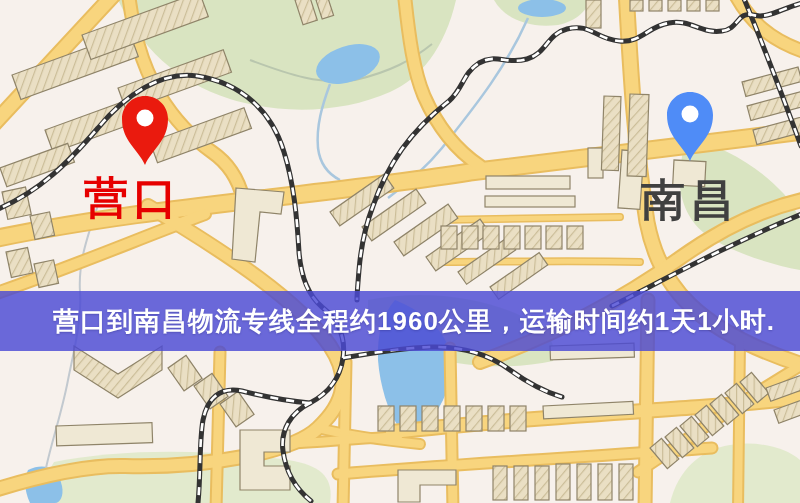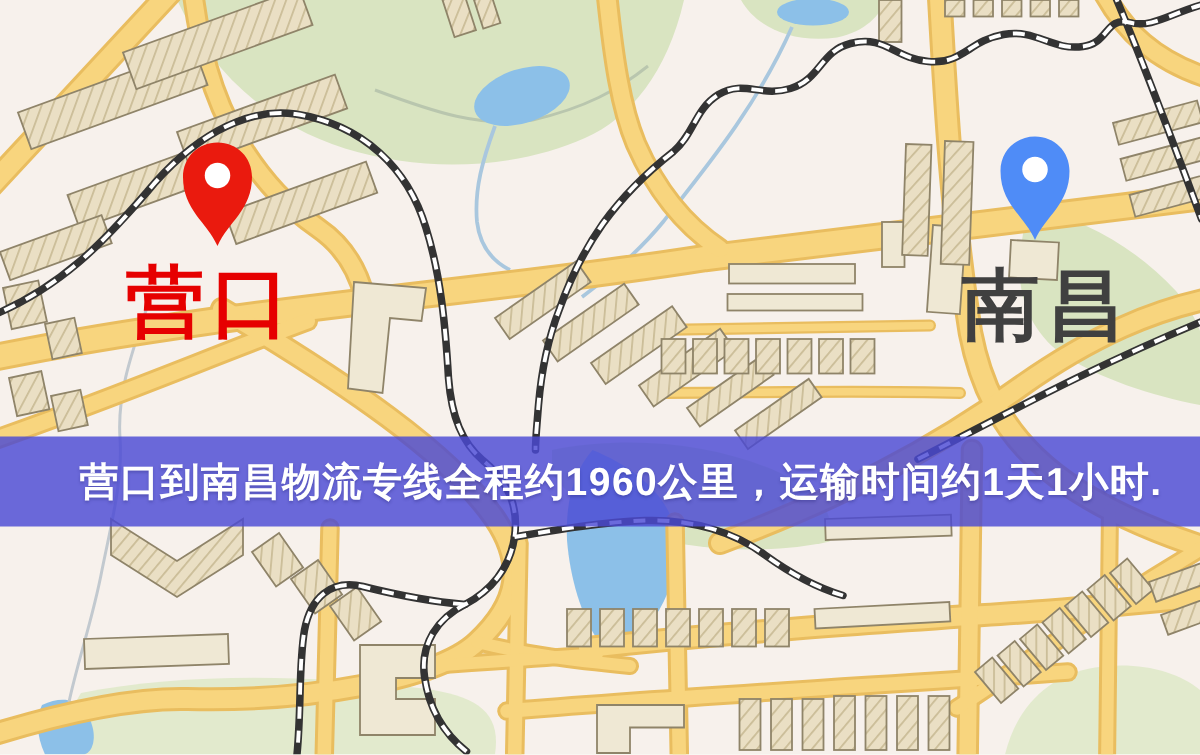--- a/index.html
+++ b/index.html
@@ -16,21 +16,21 @@
   .bld{fill:url(#hatch);stroke:#8f8469;stroke-width:1.2;}
   .bld2{fill:#efe8d4;stroke:#8f8469;stroke-width:1.2;}
   .park{fill:#d9e4c1;}
   .field{fill:#e2eacd;}
   .water{fill:#8cc0e8;}
   .stream{fill:none;stroke:#a9c7de;stroke-width:2.5;}
   .trail{fill:none;stroke:#b9c6ae;stroke-width:2;}
   .gstream{fill:none;stroke:#c2c9cf;stroke-width:2;}
   
   .pin{position:absolute;transform:translate(-50%,-100%);z-index:5;}
-  .city-label{position:absolute;font-weight:bold;font-size:52px;line-height:1;
+  .city-label{position:absolute;font-weight:bold;font-size:44px;line-height:1;
               letter-spacing:5px;white-space:nowrap;z-index:4;text-align:center;}
   
   .banner{position:absolute;left:0;top:291px;width:800px;height:60px;z-index:6;padding-left:28px;}
   .banner-bg{position:absolute;inset:0;opacity:0.82;}
   .banner-text{position:relative;padding-left:25px;font-size:26px;line-height:60px;
                font-weight:bold;white-space:nowrap;letter-spacing:1px;
                text-shadow:0 1px 2px rgba(40,40,120,.35);}
 </style>
 </head>
 <body>

